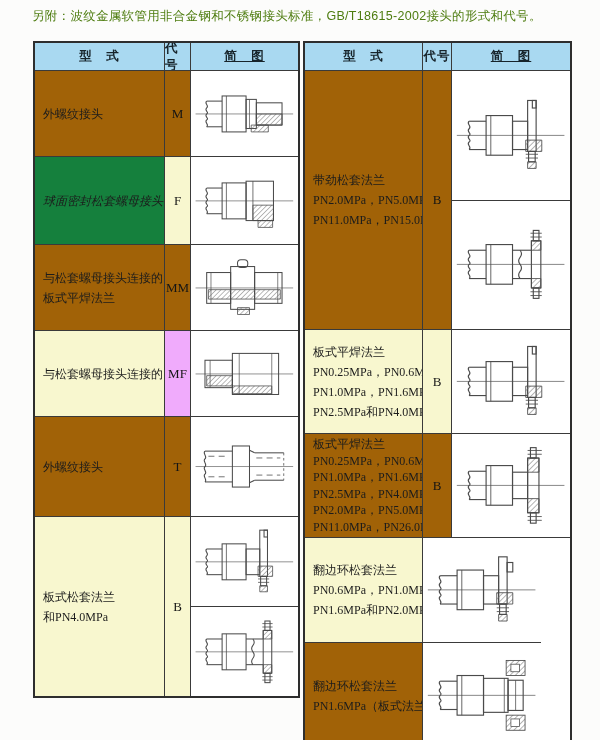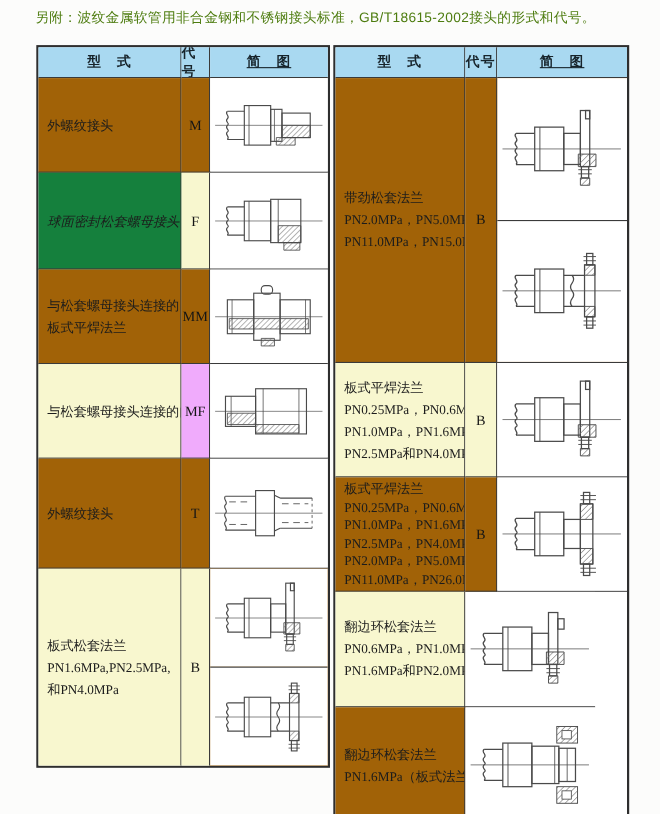--- a/index.html
+++ b/index.html
@@ -211,21 +211,20 @@
               <line x1="74" y1="35" x2="102" y2="35" stroke="#4a4a4a" stroke-width="0.9" stroke-dasharray="7 5"></line>
               <line x1="74" y1="55" x2="102" y2="55" stroke="#4a4a4a" stroke-width="0.9" stroke-dasharray="7 5"></line>
               <line x1="106" y1="29" x2="106" y2="61" stroke="#4a4a4a" stroke-width="0.9" stroke-dasharray="3 3"></line>
             </svg>
           </div>
         </div>
       </div>
       <div class="frow last-row" style="height: 179px;">
         <div class="cell type-cell" style="flex: 0 0 130px; line-height: 20px; background: rgb(248, 247, 207);">
           <div class="type-line">板式松套法兰</div>
-          <div class="type-line">PN1.6MPa,PN2.5MPa,</div>
           <div class="type-line">和PN4.0MPa</div>
         </div>
         <div class="cell code-cell" style="flex: 0 0 26px; background: rgb(248, 247, 207);">
           <span>B</span>
         </div>
         <div class="cell diagram-cell last-col" style="flex: 0 0 107px;">
           <div class="diagram-box">
             <svg viewBox="0 0 120 90" preserveAspectRatio="xMidYMid meet">
               <defs>
                 <pattern id="hp6" patternUnits="userSpaceOnUse" width="4" height="4" patternTransform="rotate(45)">

